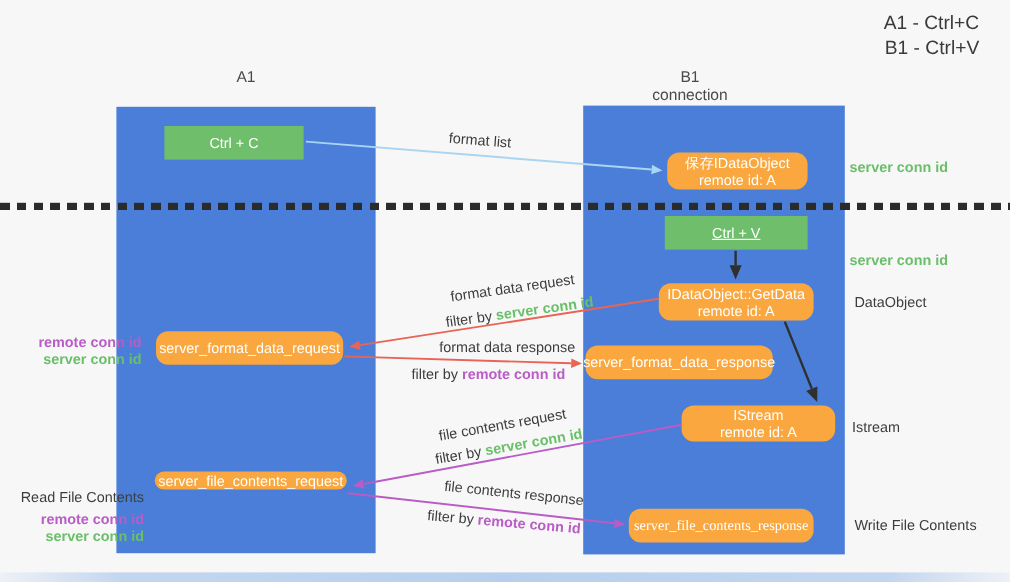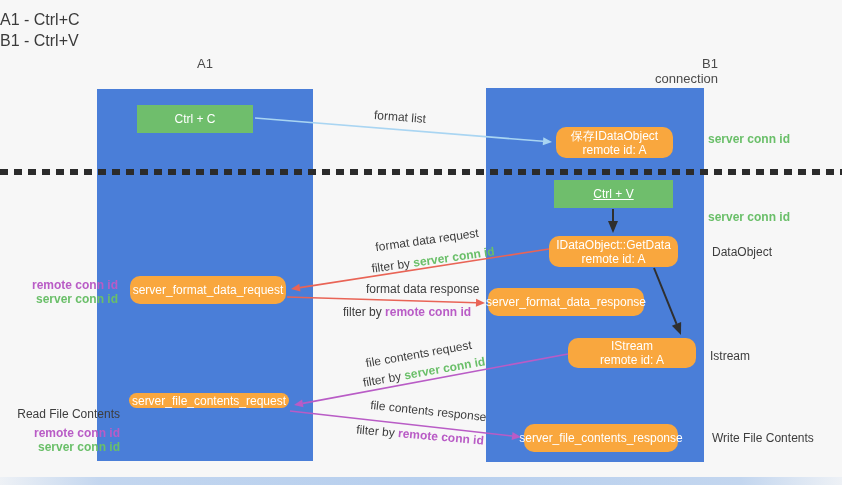--- a/index.html
+++ b/index.html
@@ -1,21 +1,21 @@
 <!DOCTYPE html>
 <html style="--background: #f7f7f7; --column-blue: #4a7ed8; --node-green: #6fbe6c; --node-orange: #f9a73e; --text-green: #6abf69; --text-purple: #b95cc6; --arrow-red: #e96456; --arrow-purple: #b95cc6; --arrow-lightblue: #a9d5f2; --arrow-black: #2f2f2f;"><head>
 <meta charset="utf-8">
 <style>
   html,body{margin:0;padding:0;}
   body{font-family:"Liberation Sans",sans-serif;background:#f7f7f7;}
   .canvas{position:relative;width:842px;height:485px;overflow:hidden;background:var(--background,#f7f7f7);}
-  .title{position:absolute;left:0;top:9px;width:816px;text-align:left;font-size:16px;line-height:21px;color:#3a3a3a;z-index:10;}
+  .title{position:absolute;left:0;top:9px;width:816px;text-align:right;font-size:16px;line-height:21px;color:#3a3a3a;z-index:10;}
   .header{position:absolute;top:56px;text-align:center;font-size:13px;line-height:15px;color:#4a4a4a;z-index:10;}
   .header-a{left:97px;width:216px;}
-  .header-b{left:500px;width:218px;text-align:right;}
+  .header-b{left:466px;width:218px;}
   .column{position:absolute;background:var(--column-blue,#4a7ed8);z-index:5;}
   .column-a{left:97px;top:89px;width:216px;height:372px;}
   .column-b{left:486px;top:88px;width:218px;height:374px;}
   .separator{position:absolute;left:0;top:169px;width:842px;height:6px;z-index:25;
     background:repeating-linear-gradient(90deg,#2b2b2b 0 8px,transparent 8px 14px);}
   .node{position:absolute;z-index:20;display:flex;flex-direction:column;align-items:center;justify-content:center;
     color:#fff;font-size:12px;line-height:14px;text-align:center;white-space:nowrap;}
   .green-node{background:var(--node-green,#6fbe6c);}
   .orange-node{background:var(--node-orange,#f9a73e);border-radius:10px;}
   #arrow-layer{position:absolute;left:0;top:0;z-index:30;pointer-events:none;}
@@ -85,21 +85,21 @@
 
   <div class="node orange-node" style="left:568px;top:338px;width:128px;height:30px;">
     <div>IStream</div>
     <div>remote id: A</div>
   </div>
 
   <div class="node orange-node" style="left:129px;top:393px;width:160px;height:15px;">
     <div>server_file_contents_request</div>
   </div>
 
-  <div class="node orange-node" style="left:524px;top:424px;width:154px;height:28px;">
+  <div class="node orange-node" style="left:524px;top:424px;width:154px;height:28px;font-family:Liberation Serif, serif;">
     <div>server_file_contents_response</div>
   </div>
 
   <svg id="arrow-layer" width="842" height="485">
       <g>
         <line x1="255" y1="118" x2="543.0292416246625" y2="141.27509023229595" stroke="#a9d5f2" stroke-width="1.6"></line>
         <polygon points="552,142 543.351423743642,137.28808650992374 542.707059505683,145.26209395466816" fill="#a9d5f2"></polygon>
       </g>
       <g>
         <line x1="613" y1="209" x2="613" y2="221" stroke="#2f2f2f" stroke-width="2"></line>

